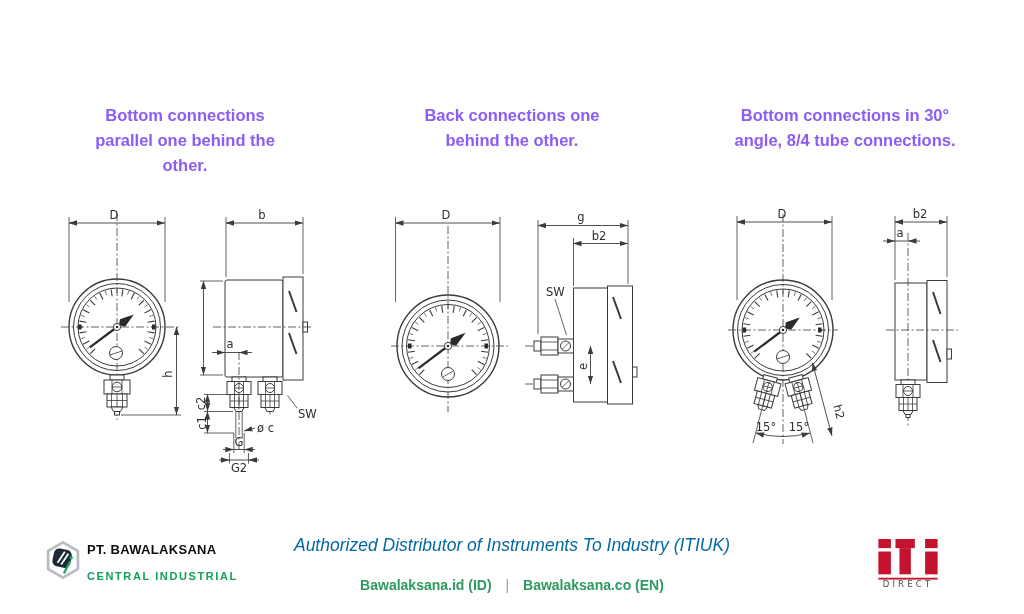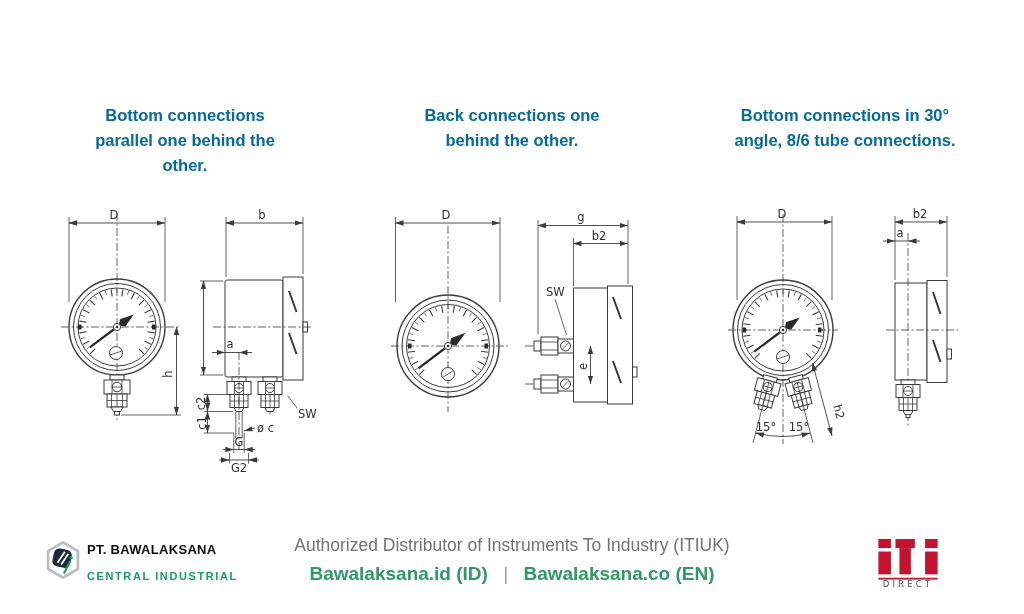--- a/index.html
+++ b/index.html
@@ -1,50 +1,50 @@
 <!DOCTYPE html>
 <html><head>
 <meta charset="utf-8">
 <style>
   html,body{margin:0;padding:0;background:#e9e9e9;}
   .page{position:relative;width:1024px;height:614px;background:#ffffff;overflow:hidden;
         font-family:"Liberation Sans",sans-serif;}
   .caption{position:absolute;top:103px;text-align:center;font-weight:700;
-           font-size:16.5px;line-height:25px;color:#0369a1;}
+           font-size:16.5px;line-height:25px;color:#8b5cf6;}
   #cap1{left:79px;width:212px;}
   #cap2{left:397px;width:230px;}
   #cap3{left:725px;width:240px;}
   svg.drawing{position:absolute;}
   svg .lt{stroke:#3b3b3b;stroke-width:0.8;fill:none;}
   svg .ln2{stroke:#3b3b3b;stroke-width:2;fill:none;}
   svg .cl{stroke:#3b3b3b;stroke-width:0.8;fill:none;stroke-dasharray:8 2.5 2 2.5;}
   svg .dim{stroke:#3b3b3b;stroke-width:0.9;fill:none;}
   svg .fw{fill:#ffffff;stroke:#3b3b3b;stroke-width:1;}
   svg .fw2{fill:#ffffff;stroke:#3b3b3b;stroke-width:1.4;}
   svg .fb{fill:#2a2a2a;stroke:none;}
   svg text.dl{font-family:"DejaVu Sans",sans-serif;font-size:11.5px;fill:#2f2f2f;}
   svg text.mid{text-anchor:middle;}
   .footer-company-name{font-size:13px;font-weight:800;color:#0d0d0d;letter-spacing:.3px;}
   .footer-company-tag{font-size:11px;font-weight:800;color:#12a05c;letter-spacing:1.6px;margin-top:13px;}
   .footer-center{position:absolute;left:262px;top:535px;width:500px;text-align:center;}
-  .footer-title{font-size:17.5px;color:#737373;}
-  .footer-links{margin-top:7px;font-size:19px;font-weight:700;color:#2c9a62;}
+  .footer-title{font-size:17.5px;color:#0369a1;font-style:italic;}
+  .footer-links{margin-top:21px;font-size:14px;font-weight:700;color:#2c9a62;}
   .footer-links .sep{color:#93a39a;font-weight:400;padding:0 10px;}
   .hexlogo{position:absolute;left:44px;top:541px;}
   .companytext{position:absolute;left:87px;top:542px;}
   .itilogo{position:absolute;left:878px;top:539px;}
 </style>
 </head>
 <body>
 
 <div class="page">
 
   <div class="caption" id="cap1">Bottom connections parallel one behind the other.</div>
   <div class="caption" id="cap2">Back connections one behind the other.</div>
-  <div class="caption" id="cap3">Bottom connections in 30° angle, 8/6 tube connections.</div>
+  <div class="caption" id="cap3">Bottom connections in 30° angle, 8/4 tube connections.</div>
 
   <svg class="drawing" style="left:38px;top:203px" width="324" height="272" viewBox="38 203 324 272">
     <defs>
       <marker id="aE" markerWidth="9" markerHeight="6" refX="8.5" refY="3" orient="auto" markerUnits="userSpaceOnUse">
         <path d="M0,0.3 L8.5,3 L0,5.7 Z" fill="#3b3b3b"></path>
         </marker>
       <marker id="aS" markerWidth="9" markerHeight="6" refX="0.5" refY="3" orient="auto" markerUnits="userSpaceOnUse">
         <path d="M8.5,0.3 L0,3 L8.5,5.7 Z" fill="#3b3b3b"></path>
         </marker>
     </defs>

